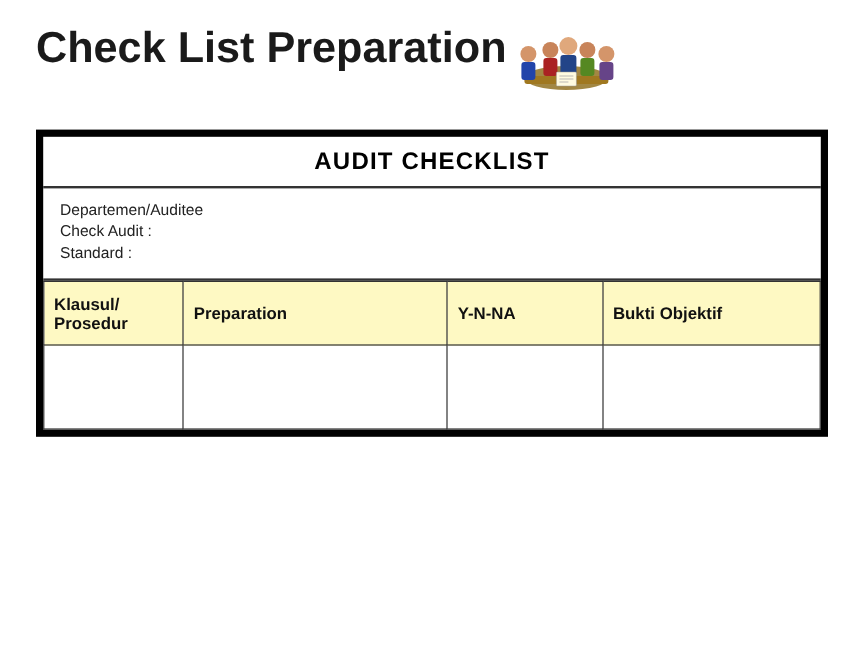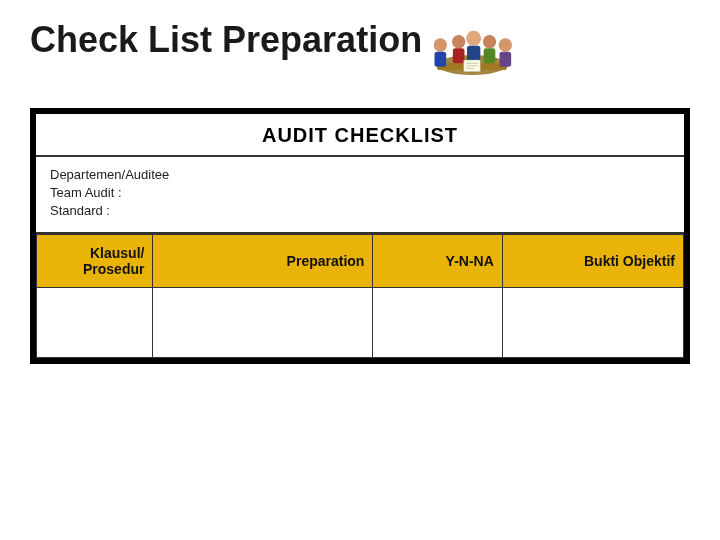--- a/index.html
+++ b/index.html
@@ -95,26 +95,26 @@
     .table-section {
       width: 100%;
     }
 
     .checklist-table {
       width: 100%;
       border-collapse: collapse;
     }
 
     .checklist-table th {
-      background: #eab308;
+      background: #fef9c3;
       border: 1.5px solid #333;
       padding: 10px 8px;
       font-size: 14px;
       font-weight: bold;
-      text-align: right;
+      text-align: left;
       color: #111;
     }
 
     .checklist-table td {
       border: 1.5px solid #333;
       padding: 0;
       height: 70px;
       vertical-align: top;
     }
 
@@ -161,21 +161,21 @@
     </div>
   </div>
 
   <div class="checklist-box">
 
     <div class="audit-checklist-title">AUDIT CHECKLIST</div>
 
     <div class="info-section">
       <div class="info-left">
         <span class="info-label">Departemen/Auditee</span>
-        <span class="info-label">Team Audit :</span>
+        <span class="info-label">Check Audit :</span>
         <span class="info-label">Standard :</span>
       </div>
     </div>
 
     <div class="table-section">
       <table class="checklist-table">
         <thead>
           <tr>
             <th class="col-klausul">Klausul/<br>Prosedur</th>
             <th class="col-persyaratan">Preparation</th>

